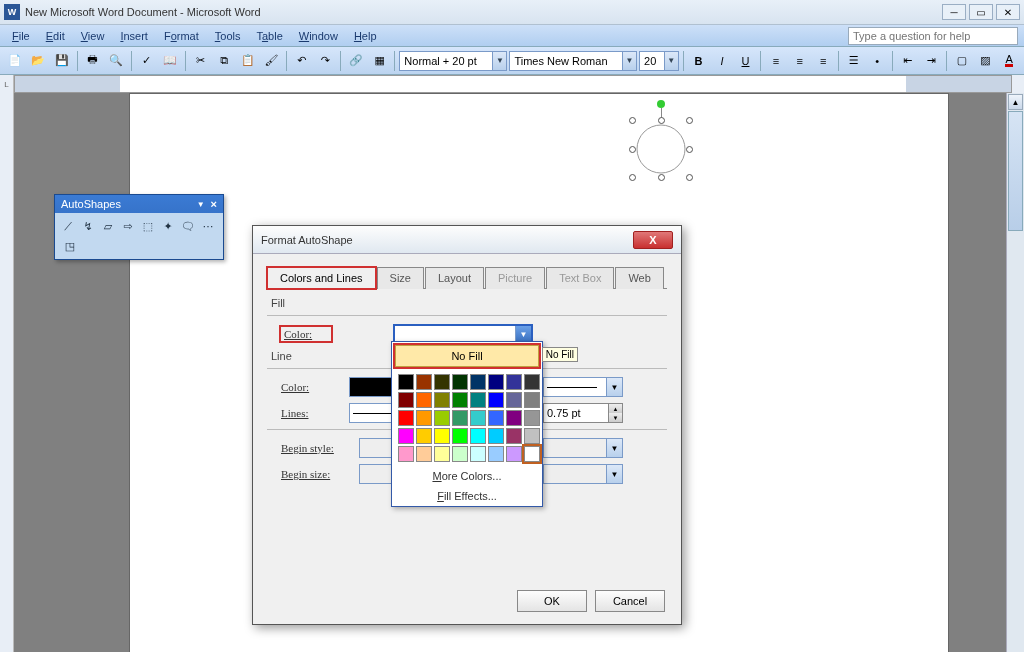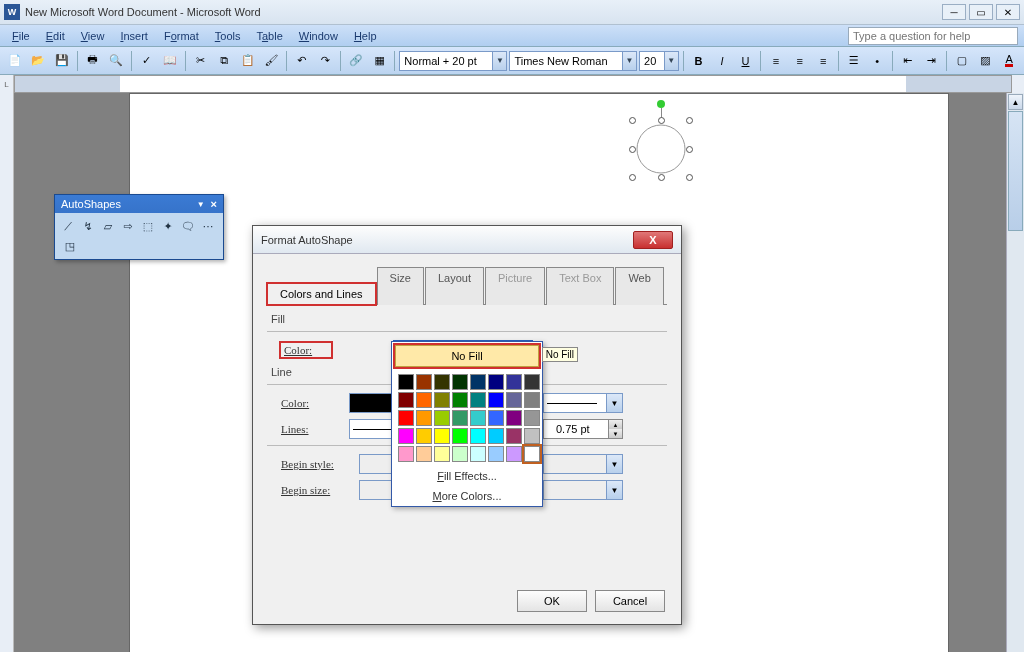--- a/index.html
+++ b/index.html
@@ -53,34 +53,34 @@
 .as-btn { width:18px; height:18px; display:flex; align-items:center; justify-content:center; font-size:11px; color:#234;}
 
 
 .dialog { position:absolute; left:252px; top:225px; width:430px; height:400px; background:#f0f0f0; border:1px solid #555; box-shadow:3px 3px 10px rgba(0,0,0,0.4);}
 .dlg-title { height:28px; background:linear-gradient(#fdfdfd,#e0e8f0); border-bottom:1px solid #aab; display:flex; align-items:center; padding:0 8px; font-size:12px; color:#333;}
 .dlg-title .sp{flex:1;}
 .dlg-close { width:40px; height:18px; background:linear-gradient(#e07878,#c83030); border:1px solid #a02020; border-radius:2px; color:#fff; display:flex; align-items:center; justify-content:center; font-weight:bold; font-size:11px;}
 .dlg-body { padding:12px 14px;}
 .tabs { display:flex; border-bottom:1px solid #888; margin-bottom:8px;}
 .tab { padding:4px 12px; border:1px solid #888; border-bottom:none; background:#e8e8e8; margin-right:1px; position:relative; top:1px; color:#555;}
-.tab.active { background:#f0f0f0; border-bottom:1px solid #f0f0f0; color:#000;margin-top:16px;}
+.tab.active { background:#f0f0f0; border-bottom:1px solid #f0f0f0; color:#000;}
 .tab.disabled { color:#999;}
 .tab.highlighted { outline:2px solid #d03030; outline-offset:-1px;}
 
 .section-label { color:#444; margin:4px 0 6px 4px;}
 .section-rule { border:none; border-top:1px solid #bbb; margin:2px 0 8px 0;}
 
 .field-row { display:flex; align-items:center; margin:6px 0 6px 14px; gap:8px;}
 .field-label { width:90px; color:#333;}
 .field-label.ul { text-decoration:underline;font-family:Liberation Serif, serif;}
 .combo { width:130px; height:20px; border:1px solid #7a9ac8; background:#fff; position:relative; display:flex; align-items:center; padding-left:3px;}
 .combo .arrow { position:absolute; right:0; top:0; bottom:0; width:16px; background:linear-gradient(#dce8f8,#b8d0ec); border-left:1px solid #7a9ac8; display:flex; align-items:center; justify-content:center; font-size:8px;}
 .combo.big { width:140px;}
-.spinner { width:62px; height:20px; border:1px solid #888; background:#fff; display:flex; align-items:center; padding-left:12px; position:relative;}
+.spinner { width:62px; height:20px; border:1px solid #888; background:#fff; display:flex; align-items:center; padding-left:3px; position:relative;}
 .spinner .spin-btns { position:absolute; right:0; top:0; bottom:0; width:14px; display:flex; flex-direction:column;}
 .spinner .spin-btns div{flex:1; background:linear-gradient(#eee,#ccc); border-left:1px solid #888; font-size:6px; display:flex; align-items:center; justify-content:center;}
 .dlg-buttons { position:absolute; bottom:12px; right:16px; display:flex; gap:8px;}
 .dlg-btn { width:70px; height:22px; border:1px solid #888; background:linear-gradient(#fdfdfd,#e4e4e4); display:flex; align-items:center; justify-content:center;}
 
 
 .color-dropdown { position:absolute; left:138px; top:115px; width:152px; background:#fff; border:1px solid #3359a8; box-shadow:2px 2px 5px rgba(0,0,0,0.3); z-index:20;}
 .nofill { margin:3px; padding:4px; background:#ffe9a8; border:1px solid #c0a040; text-align:center; outline:2px solid #d03030;}
 .tooltip { position:absolute; right:-36px; top:2px; background:#ffffe1; border:1px solid #888; padding:1px 3px; font-size:10px;}
 .color-grid { display:grid; grid-template-columns:repeat(8,16px); gap:2px; padding:4px 6px;}
@@ -367,21 +367,21 @@
         <div class="color-cell" style="background: rgb(192, 192, 192);"></div>
         <div class="color-cell" style="background: rgb(255, 153, 204);"></div>
         <div class="color-cell" style="background: rgb(255, 204, 153);"></div>
         <div class="color-cell" style="background: rgb(255, 255, 153);"></div>
         <div class="color-cell" style="background: rgb(204, 255, 204);"></div>
         <div class="color-cell" style="background: rgb(204, 255, 255);"></div>
         <div class="color-cell" style="background: rgb(153, 204, 255);"></div>
         <div class="color-cell" style="background: rgb(204, 153, 255);"></div>
         <div class="color-cell selected" style="background: rgb(255, 255, 255);"></div>
       </div>
+    <div class="dd-link"><span class="ul">M</span>ore Colors...</div>
     <div class="dd-link"><span class="ul">F</span>ill Effects...</div>
-    <div class="dd-link"><span class="ul">M</span>ore Colors...</div>
   </div>
 
   <div class="dlg-buttons">
     <div class="dlg-btn">OK</div>
     <div class="dlg-btn">Cancel</div>
   </div>
 </div>
 
 </body></html>

